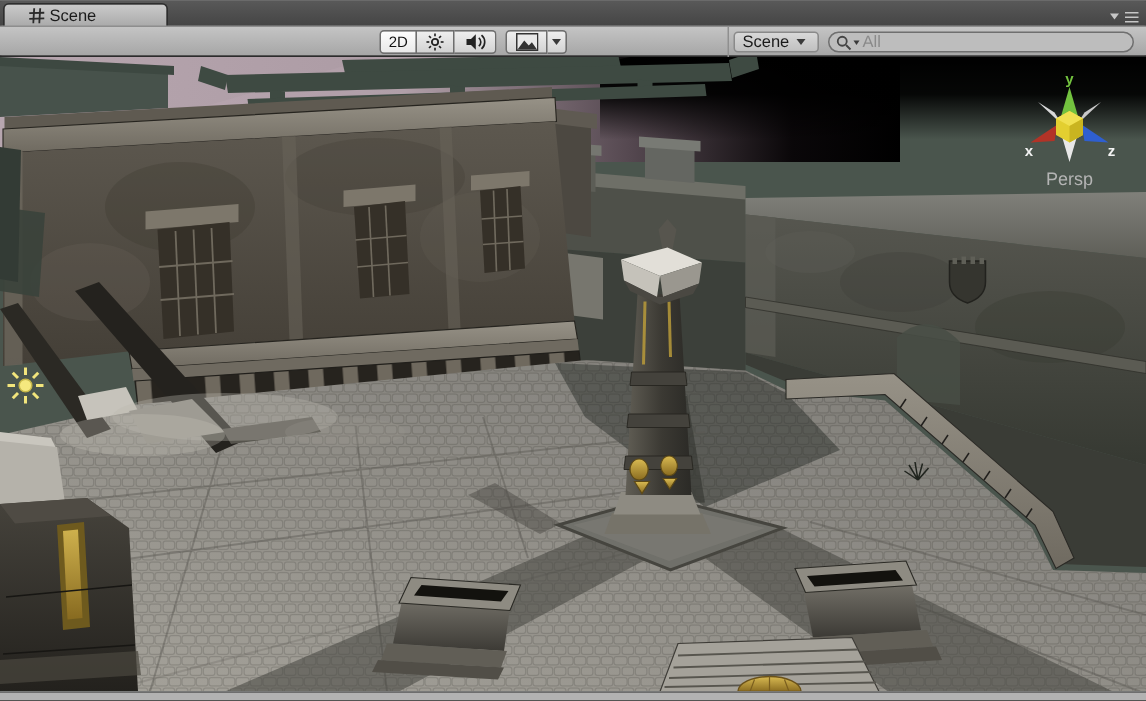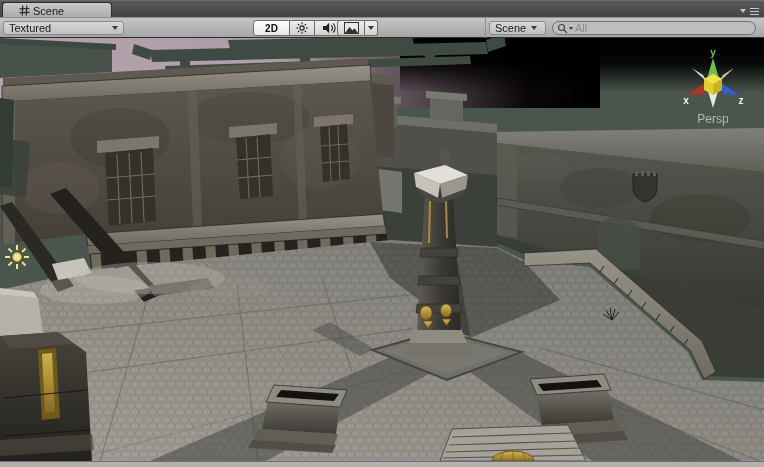--- a/index.html
+++ b/index.html
@@ -31,21 +31,21 @@
   .dd-gizmos .caret { margin-left:5px; }
   .btngroup { position:absolute; top:2px; height:16px; display:flex; }
   .bg-main { left:253px; }
   .bg-fx { left:337px; }
   .tb-btn { height:16px; background:linear-gradient(#efefef,#d2d2d2); border:1px solid #6e6e6e;
             border-left-width:0; display:flex; align-items:center; justify-content:center;
             font-size:10px; color:#111; cursor:default; }
   .tb-btn:first-child { border-left-width:1px; border-radius:3px 0 0 3px; }
   .tb-btn:last-child { border-radius:0 3px 3px 0; }
   .tb-btn.only { border-radius:3px 0 0 3px; }
-  .w2d { width:37px; background:linear-gradient(#fdfdfd,#e9e9e9);font-weight:bold; }
+  .w2d { width:25px; background:linear-gradient(#fdfdfd,#e9e9e9); }
   .wsun { width:25px; }
   .wspk { width:28px; }
   .wimg { width:28px; }
   .wnarrow { width:13px; }
   .sep { position:absolute; left:485px; top:0; width:1px; height:21px; background:#8f8f8f; }
   .search { position:absolute; left:552px; top:3px; width:204px; height:14px; background:#bdbdbd;
             border:1px solid #6f6f6f; border-radius:8px; display:flex; align-items:center; padding-left:4px; }
   .search .scope { font-size:11px; color:#8a8a8a; margin-left:2px; }
   .search .caret { border-top-width:3px; border-left-width:2.5px; border-right-width:2.5px; margin-left:1px; }
 
@@ -75,24 +75,20 @@
       <span class="caret light"></span>
       <span class="hamburger">
           <i></i>
           <i></i>
           <i></i>
         </span>
     </div>
   </div>
 
   <div class="toolbar">
-    <div class="dropdown dd-rendermode">
-      <span>Textured</span>
-      <span class="caret"></span>
-    </div>
 
     <div class="btngroup bg-main">
       <div class="tb-btn w2d">2D</div>
       <div class="tb-btn wsun">
         <svg width="12" height="12" viewBox="0 0 12 12">
           <circle cx="6" cy="6" r="2.1" fill="none" stroke="#222" stroke-width="1.2"></circle>
           <g stroke="#222" stroke-width="1.1">
             <line x1="6" y1="0.3" x2="6" y2="2.2"></line>
               <line x1="6" y1="9.8" x2="6" y2="11.7"></line>
             <line x1="0.3" y1="6" x2="2.2" y2="6"></line>

